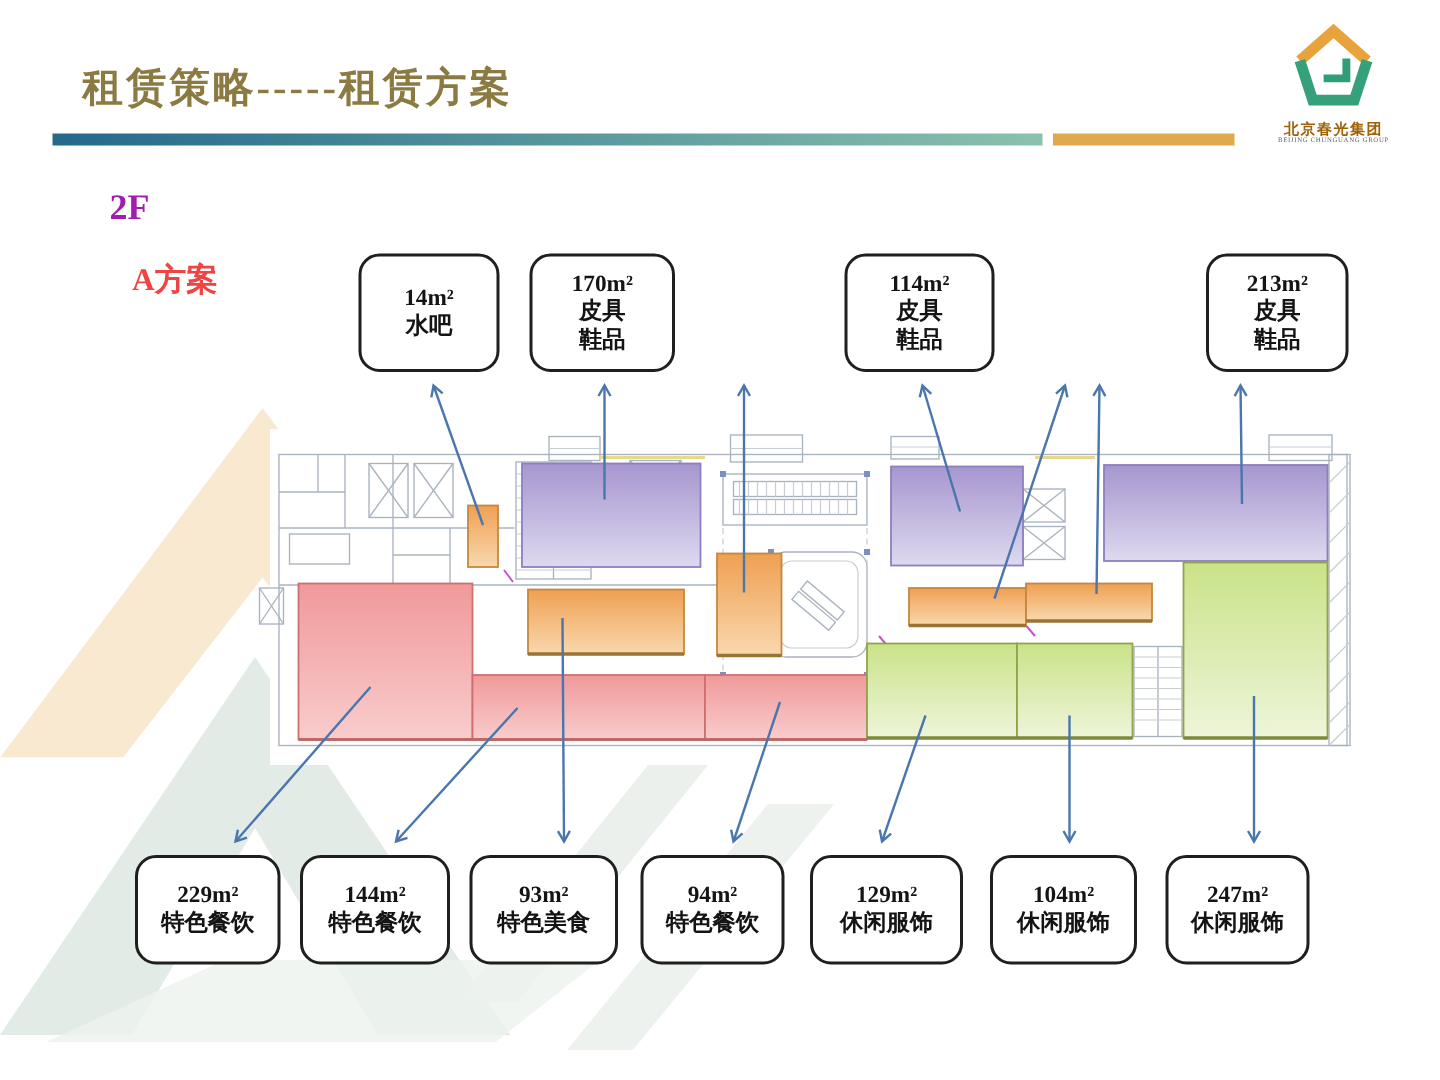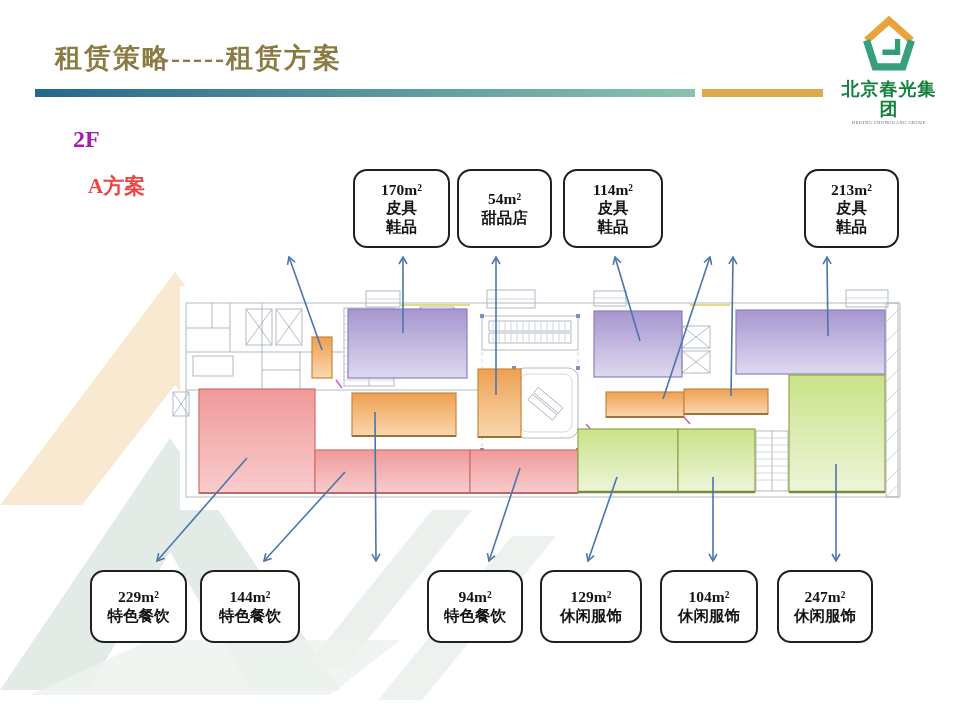--- a/index.html
+++ b/index.html
@@ -28,21 +28,21 @@
   }
   .bar-teal{
     position:absolute;left:35px;top:89px;width:660px;height:8px;
     background:linear-gradient(90deg,var(--header-bar-teal-left,#24688c),var(--header-bar-teal-right,#8ac2ae));
   }
   .bar-gold{
     position:absolute;left:702px;top:89px;width:121px;height:8px;
     background:var(--header-bar-gold,#dfa94d);
   }
   .logo{position:absolute;left:833px;top:14px;width:112px;height:96px;text-align:center;}
-  .logo-name{font-size:18px;font-weight:bold;color:#15803d;letter-spacing:1px;line-height:1.1;}
+  .logo-name{font-size:10px;font-weight:bold;color:#a16207;letter-spacing:1px;line-height:1.1;}
   .logo-sub{font-size:5px;color:#5a6472;letter-spacing:.5px;transform:scale(.9);}
   
   .floor-label{position:absolute;left:73px;top:126px;font-size:24px;font-weight:bold;color:#a21caf;}
   .plan-label{position:absolute;left:88px;top:172px;font-size:21px;font-weight:bold;color:#ef4444;}
   
   .callout{
     position:absolute;box-sizing:border-box;background:#fff;
     border:2px solid var(--callout-border,#1f1f1f);border-radius:14px;
     display:flex;flex-direction:column;align-items:center;justify-content:center;
     z-index:5;
@@ -225,49 +225,53 @@
       <line class="arrow" marker-end="url(#ah)" x1="247" y1="458" x2="157" y2="561"></line>
       <line class="arrow" marker-end="url(#ah)" x1="345" y1="472" x2="264" y2="561"></line>
       <line class="arrow" marker-end="url(#ah)" x1="375" y1="412" x2="376" y2="561"></line>
       <line class="arrow" marker-end="url(#ah)" x1="520" y1="468" x2="489" y2="561"></line>
       <line class="arrow" marker-end="url(#ah)" x1="617" y1="477" x2="588" y2="561"></line>
       <line class="arrow" marker-end="url(#ah)" x1="713" y1="477" x2="713" y2="561"></line>
       <line class="arrow" marker-end="url(#ah)" x1="836" y1="464" x2="836" y2="561"></line>
     </g>
   </svg>
 
+  <div class="callout top" style="left:239px;width:94px">
+    <div class="co-line">14m²</div>
+    <div class="co-line">水吧</div>
+
+  </div>
   <div class="callout top" style="left:353px;width:97px">
     <div class="co-line">170m²</div>
     <div class="co-line">皮具</div>
     <div class="co-line">鞋品</div>
   </div>
-  <div class="callout top" style="left:457px;width:95px">
-    <div class="co-line">54m²</div>
-    <div class="co-line">甜品店</div>
-
-  </div>
   <div class="callout top" style="left:563px;width:100px">
     <div class="co-line">114m²</div>
     <div class="co-line">皮具</div>
     <div class="co-line">鞋品</div>
   </div>
   <div class="callout top" style="left:804px;width:95px">
     <div class="co-line">213m²</div>
     <div class="co-line">皮具</div>
     <div class="co-line">鞋品</div>
   </div>
 
   <div class="callout bottom" style="left:90px;width:97px">
     <div class="co-line">229m²</div>
     <div class="co-line">特色餐饮</div>
   </div>
   <div class="callout bottom" style="left:200px;width:100px">
     <div class="co-line">144m²</div>
     <div class="co-line">特色餐饮</div>
   </div>
+  <div class="callout bottom" style="left:313px;width:99px">
+    <div class="co-line">93m²</div>
+    <div class="co-line">特色美食</div>
+  </div>
   <div class="callout bottom" style="left:427px;width:96px">
     <div class="co-line">94m²</div>
     <div class="co-line">特色餐饮</div>
   </div>
   <div class="callout bottom" style="left:540px;width:102px">
     <div class="co-line">129m²</div>
     <div class="co-line">休闲服饰</div>
   </div>
   <div class="callout bottom" style="left:660px;width:98px">
     <div class="co-line">104m²</div>

